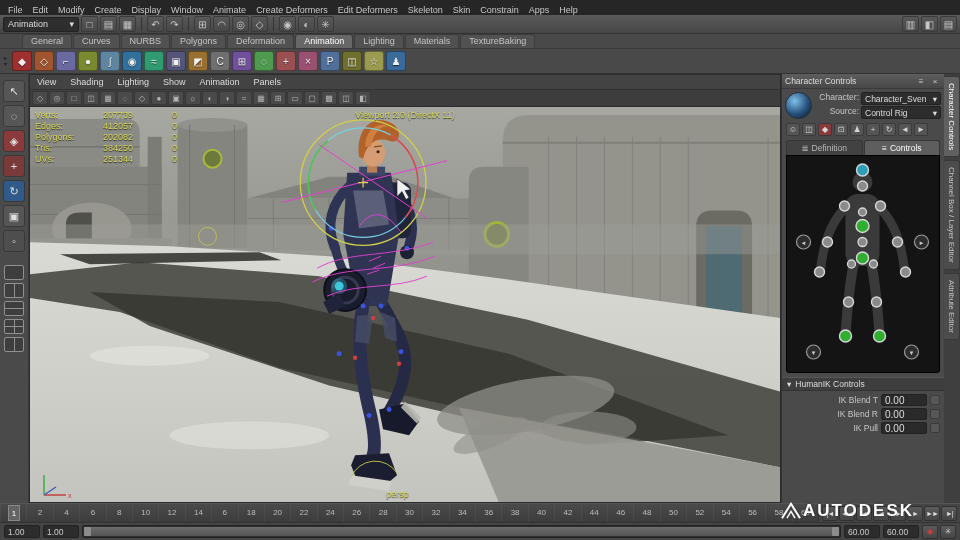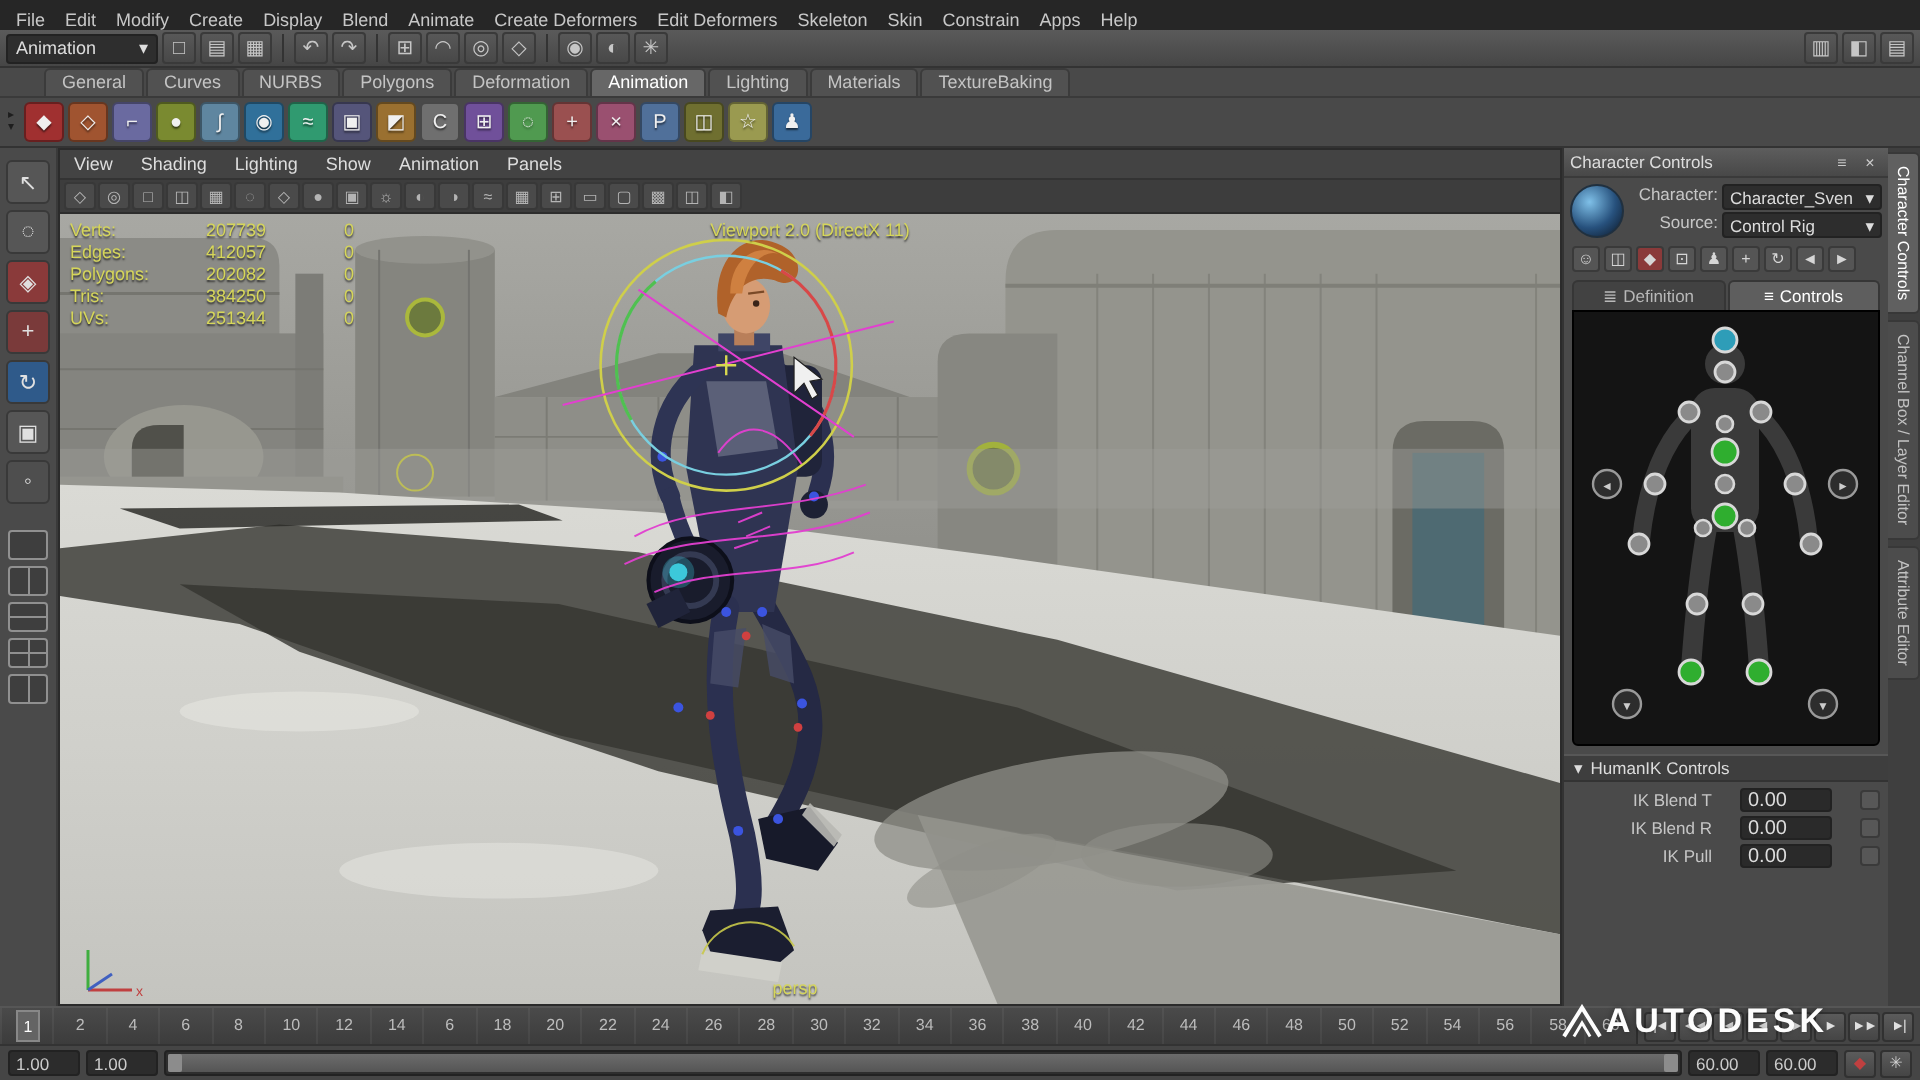--- a/index.html
+++ b/index.html
@@ -75,21 +75,21 @@
            display:flex;align-items:center;justify-content:center}
   .cp-tabs{display:flex;gap:1px;padding:2px 4px 0}
   .cp-tab{flex:1;height:15px;background:#424242;border:1px solid #363636;border-bottom:none;border-radius:3px 3px 0 0;
           display:flex;align-items:center;justify-content:center;gap:3px;font-size:8.5px;color:#b8b8b8}
   .cp-tab.active{background:#5e5e5e;color:#fff}
   .picker{margin:0 4px;height:218px;background:#141414;border:1px solid #000;border-radius:0 0 3px 3px;position:relative}
   .picker svg{position:absolute;inset:0;width:100%;height:100%}
   .hik-section{height:14px;margin-top:4px;background:#3e3e3e;border-top:1px solid #575757;border-bottom:1px solid #333;
                display:flex;align-items:center;gap:4px;padding:0 5px;color:#ddd;font-size:8.5px}
   .ik-rows{padding:3px 4px;display:flex;flex-direction:column;gap:2px}
-  .ik-row{display:flex;align-items:center;gap:14px;justify-content:flex-end}
+  .ik-row{display:flex;align-items:center;gap:3px;justify-content:flex-end}
   .ik-label{color:#c6c6c6;font-size:8.5px}
   .ik-value{width:46px;height:12px;background:#2a2a2a;border:1px solid #222;border-radius:2px;color:#ddd;font-size:10px;
             display:flex;align-items:center;padding:0 3px}
   .ik-extra{width:10px;height:10px;background:#575757;border:1px solid #3a3a3a;border-radius:2px}
   .cp-filler{flex:1}
   
   .right-strip{width:16px;background:#3f3f3f;display:flex;flex-direction:column;gap:3px;padding-top:2px;align-items:flex-start}
   .rs-tab{writing-mode:vertical-rl;font-size:8px;color:#c2c2c2;background:#4c4c4c;border:1px solid #383838;border-left:none;
           border-radius:0 3px 3px 0;padding:6px 1px;line-height:13px;white-space:nowrap}
   .rs-tab.active{background:#606060;color:#fff}
@@ -120,21 +120,21 @@
 <body>
 
 <div id="app">
 
   <div class="menubar">
       <div class="mb-item">File</div>
       <div class="mb-item">Edit</div>
       <div class="mb-item">Modify</div>
       <div class="mb-item">Create</div>
       <div class="mb-item">Display</div>
-      <div class="mb-item">Blend</div>
+      <div class="mb-item">Window</div>
       <div class="mb-item">Animate</div>
       <div class="mb-item">Create Deformers</div>
       <div class="mb-item">Edit Deformers</div>
       <div class="mb-item">Skeleton</div>
       <div class="mb-item">Skin</div>
       <div class="mb-item">Constrain</div>
       <div class="mb-item">Apps</div>
       <div class="mb-item">Help</div>
     </div>
 

